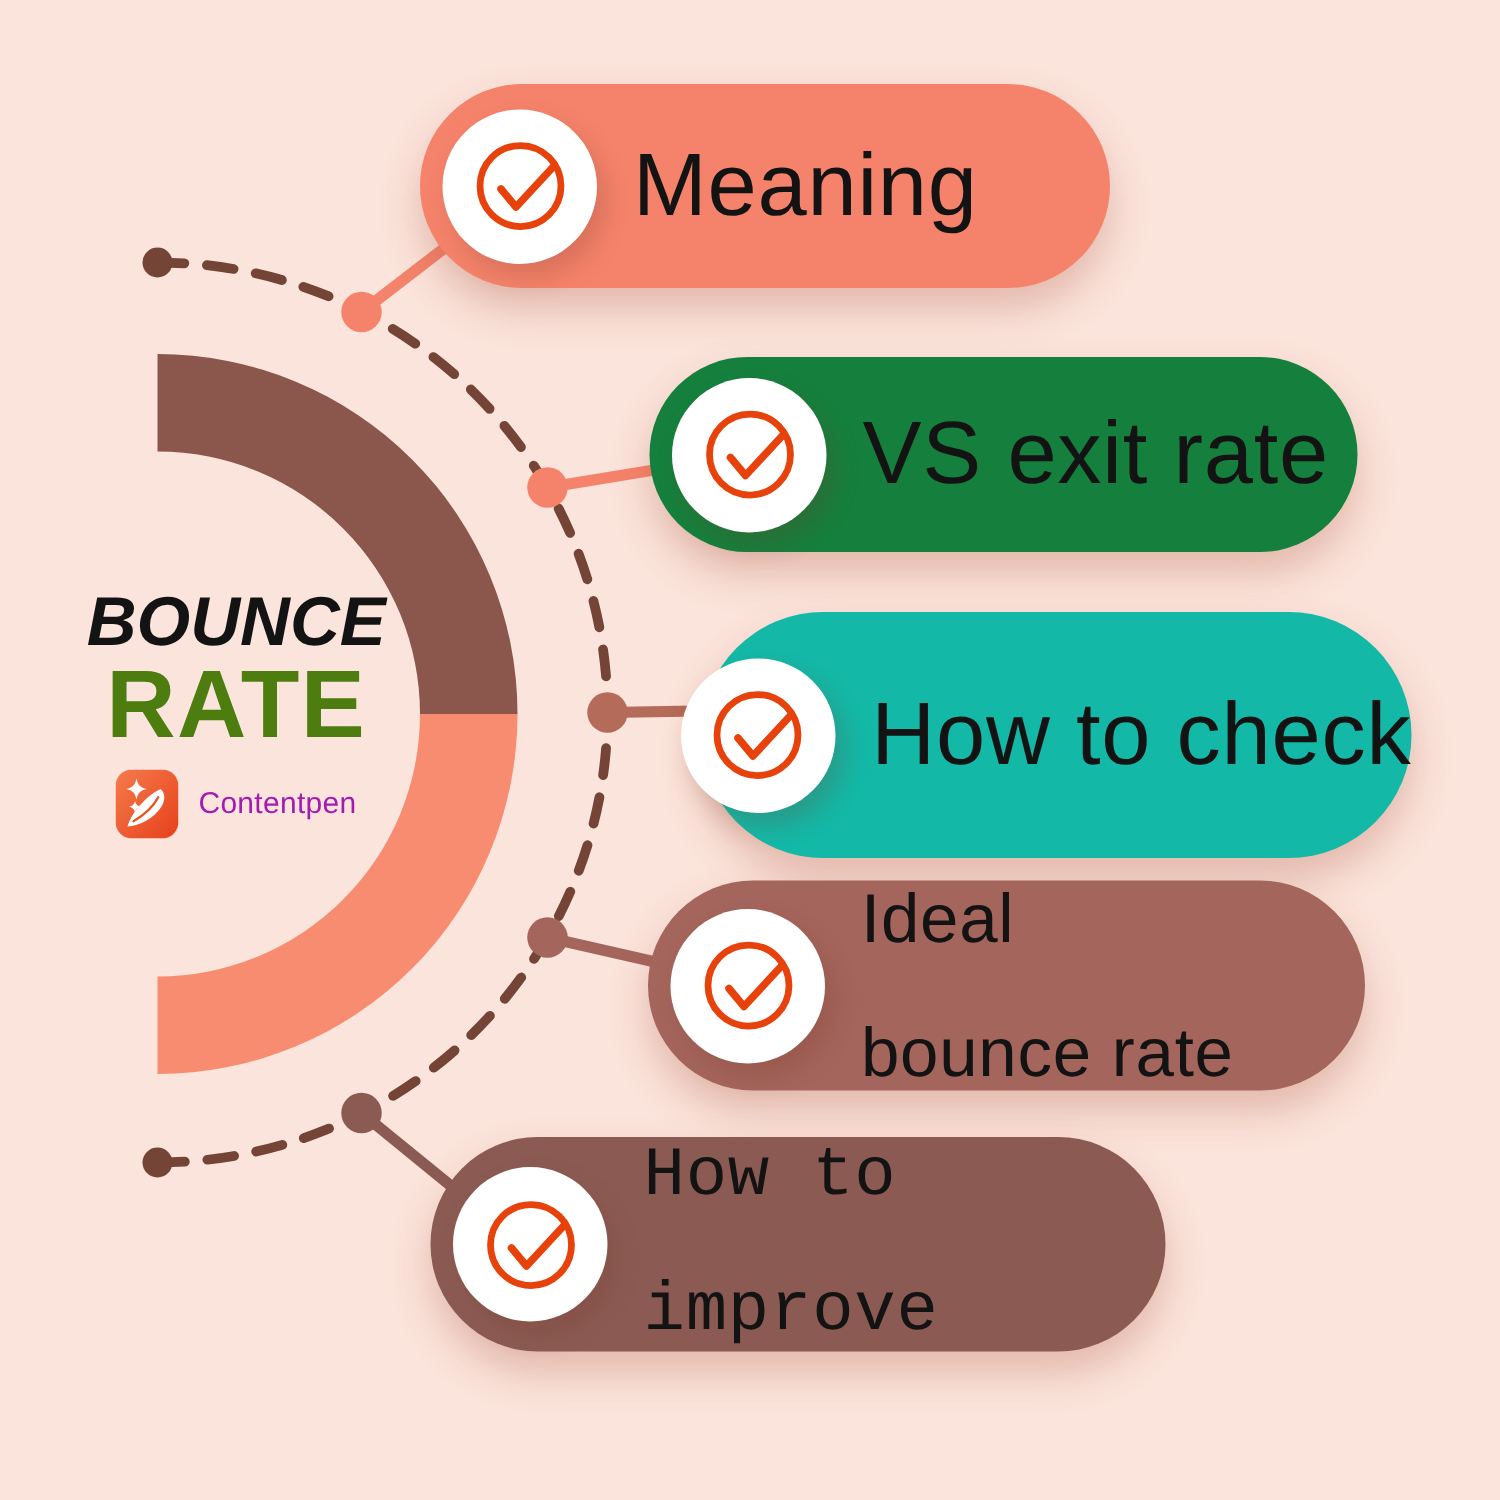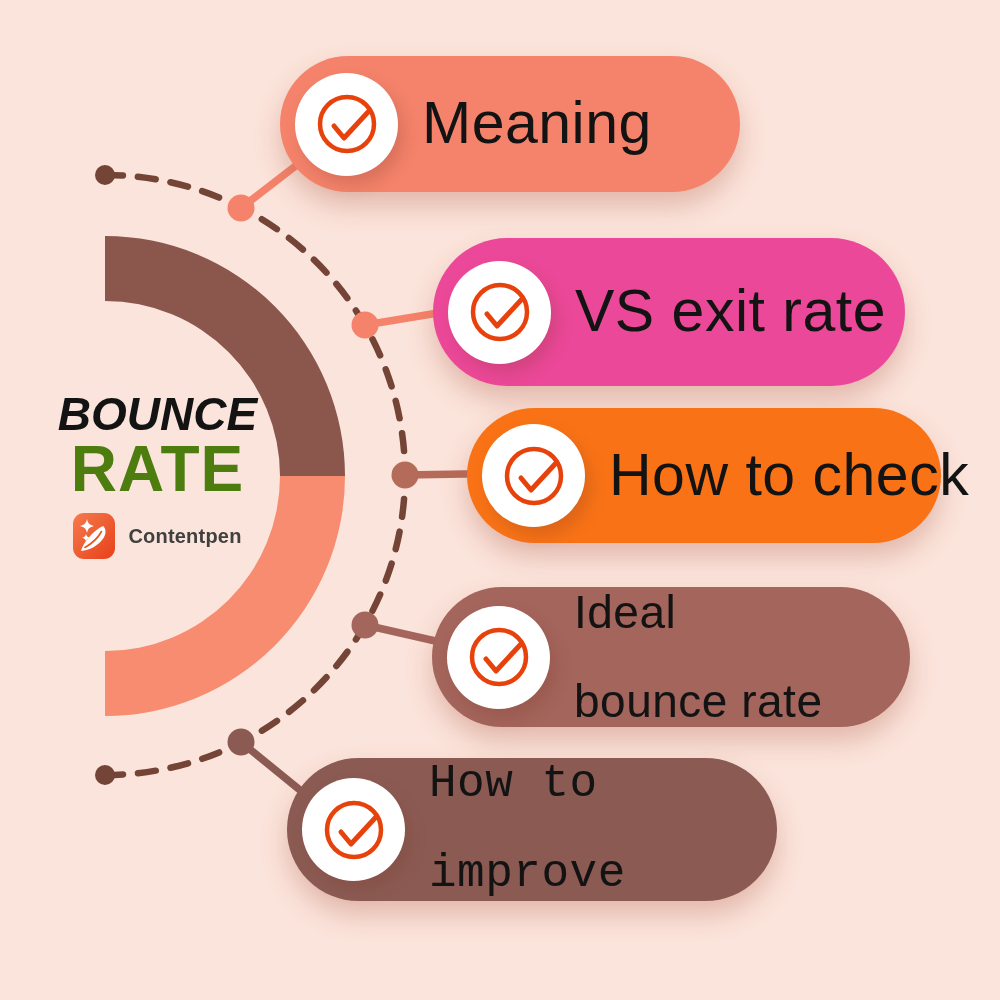--- a/index.html
+++ b/index.html
@@ -11,22 +11,22 @@
   }
   .diagram-svg{position:absolute;left:0;top:0;width:1000px;height:1000px;}
 
   
   .pill{
     position:absolute;display:flex;align-items:center;
     border-radius:999px;
     box-shadow:0 14px 26px rgba(172,84,62,0.30);
   }
   .pill-0{left:280px;top:56px;width:460px;height:136px;background:#F5836B;}
-  .pill-1{left:433px;top:238px;width:472px;height:148px;background:#ec4899;}
-  .pill-2{left:467px;top:408px;width:474px;height:135px;background:#f97316;}
+  .pill-1{left:433px;top:238px;width:472px;height:130px;background:#15803d;}
+  .pill-2{left:467px;top:408px;width:474px;height:164px;background:#14b8a6;justify-content:flex-end;}
   .pill-3{left:432px;top:587px;width:478px;height:140px;background:#A4655C;}
   .pill-4{left:287px;top:758px;width:490px;height:143px;background:#8B5B53;font-family:Liberation Mono, monospace;}
 
   .badge{
     flex:0 0 auto;width:103px;height:103px;margin-left:15px;
     background:#FFFFFF;border-radius:50%;
     display:flex;align-items:center;justify-content:center;
     box-shadow:6px 9px 16px rgba(120,50,35,0.22);
   }
   .badge svg{display:block;}
@@ -46,21 +46,21 @@
   }
   .title-bounce{
     font-style:italic;font-weight:bold;font-size:46px;line-height:1.05;
     color:#131313;letter-spacing:0;
   }
   .title-rate{
     font-weight:bold;font-size:64px;line-height:1.0;margin-top:-1px;
     color:#4d7c0f;letter-spacing:1px;
   }
   .brand-row{display:flex;align-items:center;gap:13px;margin-top:12px;}
-  .brand-name{font-weight:bold;font-size:20px;color:#404040;letter-spacing:0.2px;}
+  .brand-name{font-weight:normal;font-size:20px;color:#a21caf;letter-spacing:0.2px;}
 </style>
 </head>
 <body>
 
 <div class="canvas">
 
   <svg class="diagram-svg" viewBox="0 0 1000 1000" aria-hidden="true">
 
     <path d="M 105 236 A 240 240 0 0 1 345 476 L 280 476 A 175 175 0 0 0 105 301 Z" fill="#8B564B"></path>
     <path d="M 345 476 A 240 240 0 0 1 105 716 L 105 651 A 175 175 0 0 0 280 476 Z" fill="#F78C70"></path>

